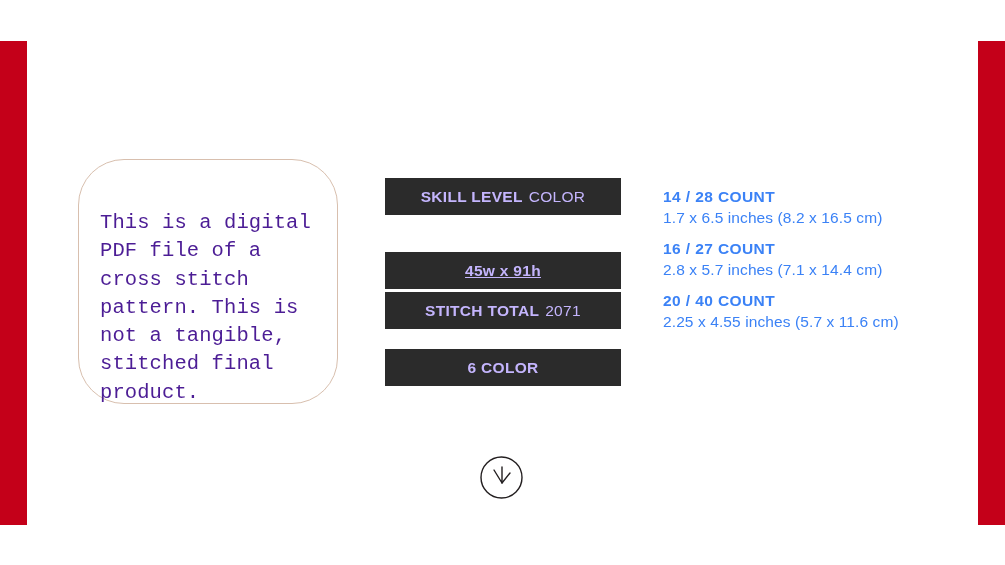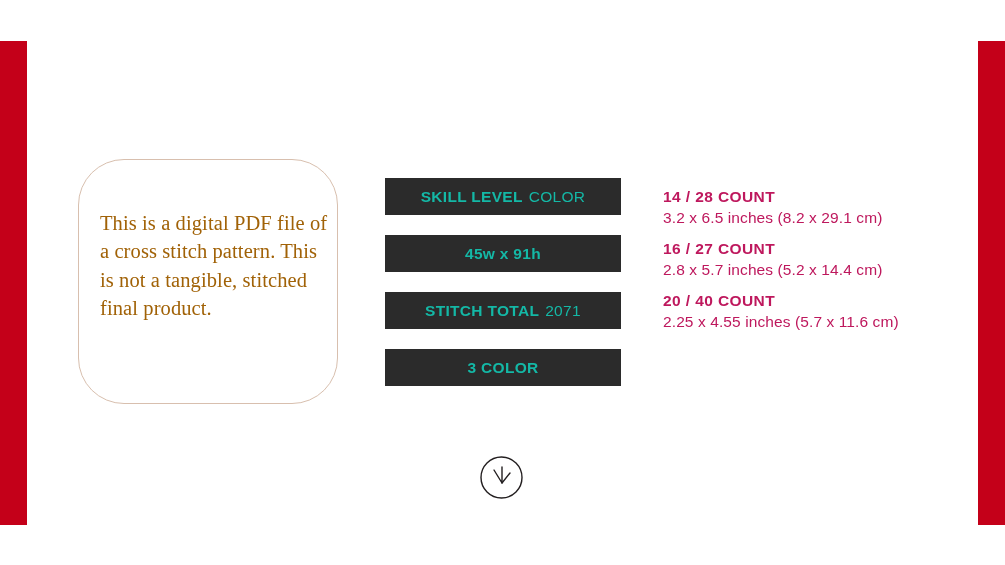--- a/index.html
+++ b/index.html
@@ -35,56 +35,56 @@
     height: 245px;
     border: 1px solid #d8bfae;
     border-radius: 46px;
     box-sizing: border-box;
   }
   .note-text {
     position: absolute;
     left: 100px;
     top: 209px;
     width: 230px;
-    font-family: Liberation Serif, serif;
+    font-family: Liberation Mono, monospace;
     font-size: 20.5px;
     line-height: 28.3px;
-    color: #a16207;
+    color: #4c1d95;
     letter-spacing: 0.1px;
   }
 
   
   .bar {
     position: absolute;
     left: 385px;
     width: 236px;
     height: 37px;
     background: #2b2b2b;
-    color: #14b8a6;
+    color: #c4b5fd;
     display: flex;
     align-items: center;
     justify-content: center;
     font-size: 15.5px;
     letter-spacing: 0.3px;
     white-space: nowrap;
   }
   .bar .strong { font-weight: bold; }
   .bar .light  { font-weight: normal; margin-left: 6px; }
   .bar-1 { top: 178px; }
-  .bar-2 { top: 235px; }
+  .bar-2 { top: 252px; text-decoration: underline; }
   .bar-3 { top: 292px; text-align: right; }
   .bar-4 { top: 349px; }
 
   
   .counts {
     position: absolute;
     left: 663px;
     top: 187px;
     width: 300px;
-    color: #be185d;
+    color: #3b82f6;
   }
   .count-block { margin-bottom: 11px; }
   .count-title {
     font-weight: bold;
     font-size: 15.5px;
     letter-spacing: 0.4px;
     line-height: 20px;
   }
   .count-size {
     font-size: 15.5px;
@@ -119,31 +119,31 @@
 <div class="bar bar-2">
   <span class="strong">45w x 91h</span>
 </div>
 
 <div class="bar bar-3">
   <span class="strong">STITCH TOTAL</span>
   <span class="light">2071</span>
 </div>
 
 <div class="bar bar-4">
-  <span class="strong">3 COLOR</span>
+  <span class="strong">6 COLOR</span>
 </div>
 
 <div class="counts">
   <div class="count-block">
     <div class="count-title">14 / 28 COUNT</div>
-    <div class="count-size">3.2 x 6.5 inches (8.2 x 29.1 cm)</div>
+    <div class="count-size">1.7 x 6.5 inches (8.2 x 16.5 cm)</div>
   </div>
   <div class="count-block">
     <div class="count-title">16 / 27 COUNT</div>
-    <div class="count-size">2.8 x 5.7 inches (5.2 x 14.4 cm)</div>
+    <div class="count-size">2.8 x 5.7 inches (7.1 x 14.4 cm)</div>
   </div>
   <div class="count-block">
     <div class="count-title">20 / 40 COUNT</div>
     <div class="count-size">2.25 x 4.55 inches (5.7 x 11.6 cm)</div>
   </div>
 </div>
 
 <div class="logo">
   <svg width="43" height="43" viewBox="0 0 43 43">
     <circle cx="21.5" cy="21.5" r="20.5" fill="none" stroke="#231f20" stroke-width="1.4"></circle>

